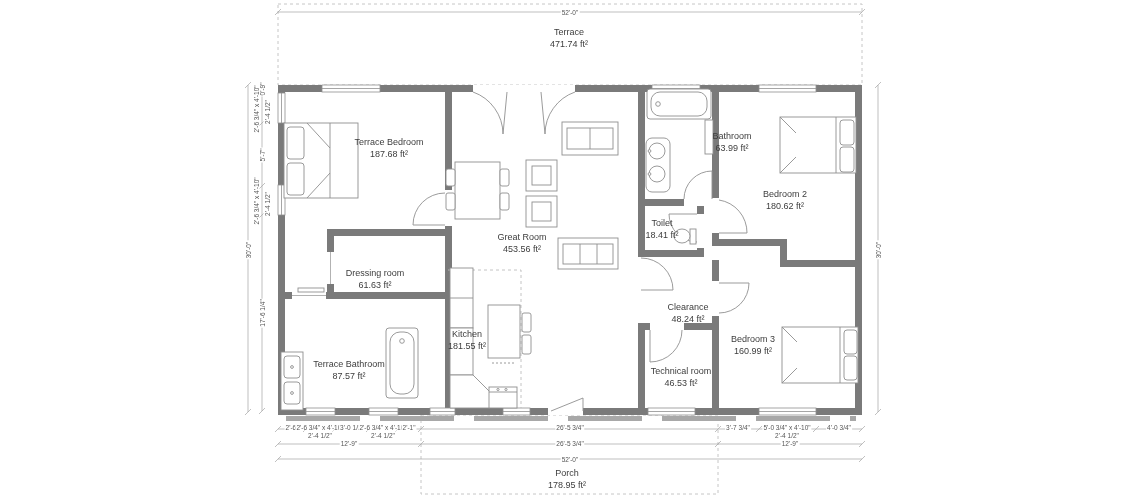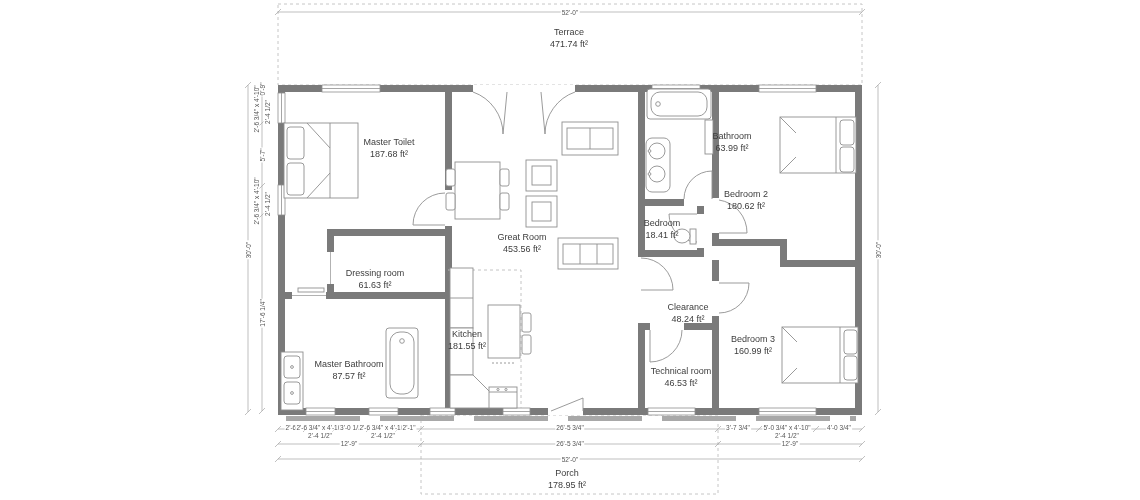--- a/index.html
+++ b/index.html
@@ -301,53 +301,53 @@
       <line x1="275" y1="462" x2="281" y2="456"></line>
         <line x1="859" y1="462" x2="865" y2="456"></line>
     </g>
   </svg>
 
   <div class="room" style="left:569px;top:26px">
       <div>Terrace</div>
       <div>471.74 ft²</div>
     </div>
   <div class="room" style="left:389px;top:136px">
-      <div>Master Toilet</div>
+      <div>Terrace Bedroom</div>
       <div>187.68 ft²</div>
     </div>
   <div class="room" style="left:522px;top:231px">
       <div>Great Room</div>
       <div>453.56 ft²</div>
     </div>
   <div class="room" style="left:732px;top:130px">
       <div>Bathroom</div>
       <div>63.99 ft²</div>
     </div>
   <div class="room" style="left:662px;top:217px">
-      <div>Bedroom</div>
+      <div>Toilet</div>
       <div>18.41 ft²</div>
     </div>
-  <div class="room" style="left:746px;top:188px">
+  <div class="room" style="left:785px;top:188px">
       <div>Bedroom 2</div>
       <div>180.62 ft²</div>
     </div>
   <div class="room" style="left:375px;top:267px">
       <div>Dressing room</div>
       <div>61.63 ft²</div>
     </div>
   <div class="room" style="left:688px;top:301px">
       <div>Clearance</div>
       <div>48.24 ft²</div>
     </div>
   <div class="room" style="left:467px;top:328px">
       <div>Kitchen</div>
       <div>181.55 ft²</div>
     </div>
   <div class="room" style="left:349px;top:358px">
-      <div>Master Bathroom</div>
+      <div>Terrace Bathroom</div>
       <div>87.57 ft²</div>
     </div>
   <div class="room" style="left:681px;top:365px">
       <div>Technical room</div>
       <div>46.53 ft²</div>
     </div>
   <div class="room" style="left:753px;top:333px">
       <div>Bedroom 3</div>
       <div>160.99 ft²</div>
     </div>

